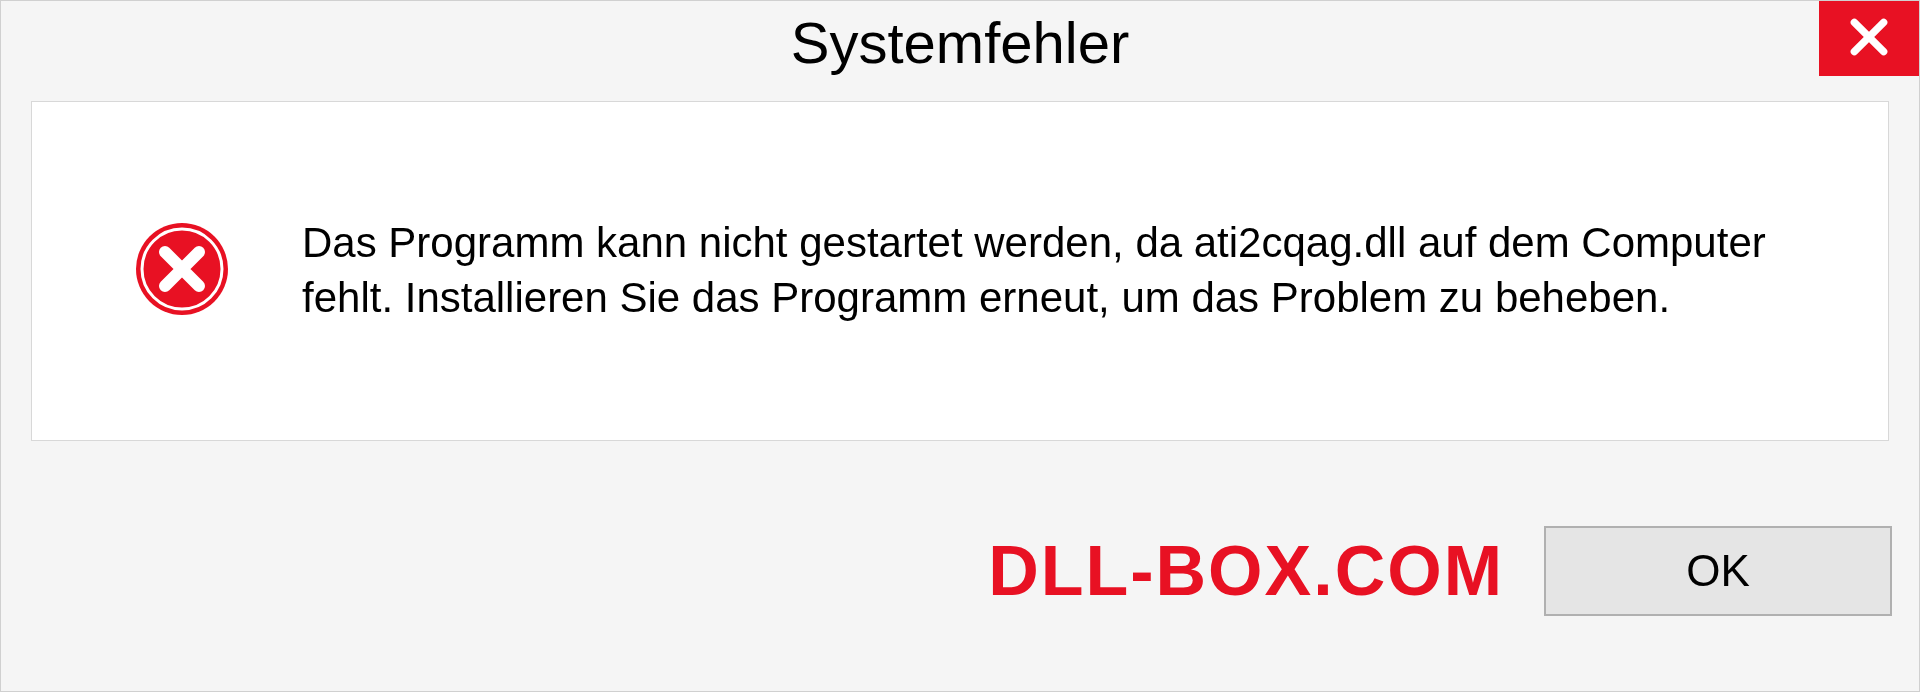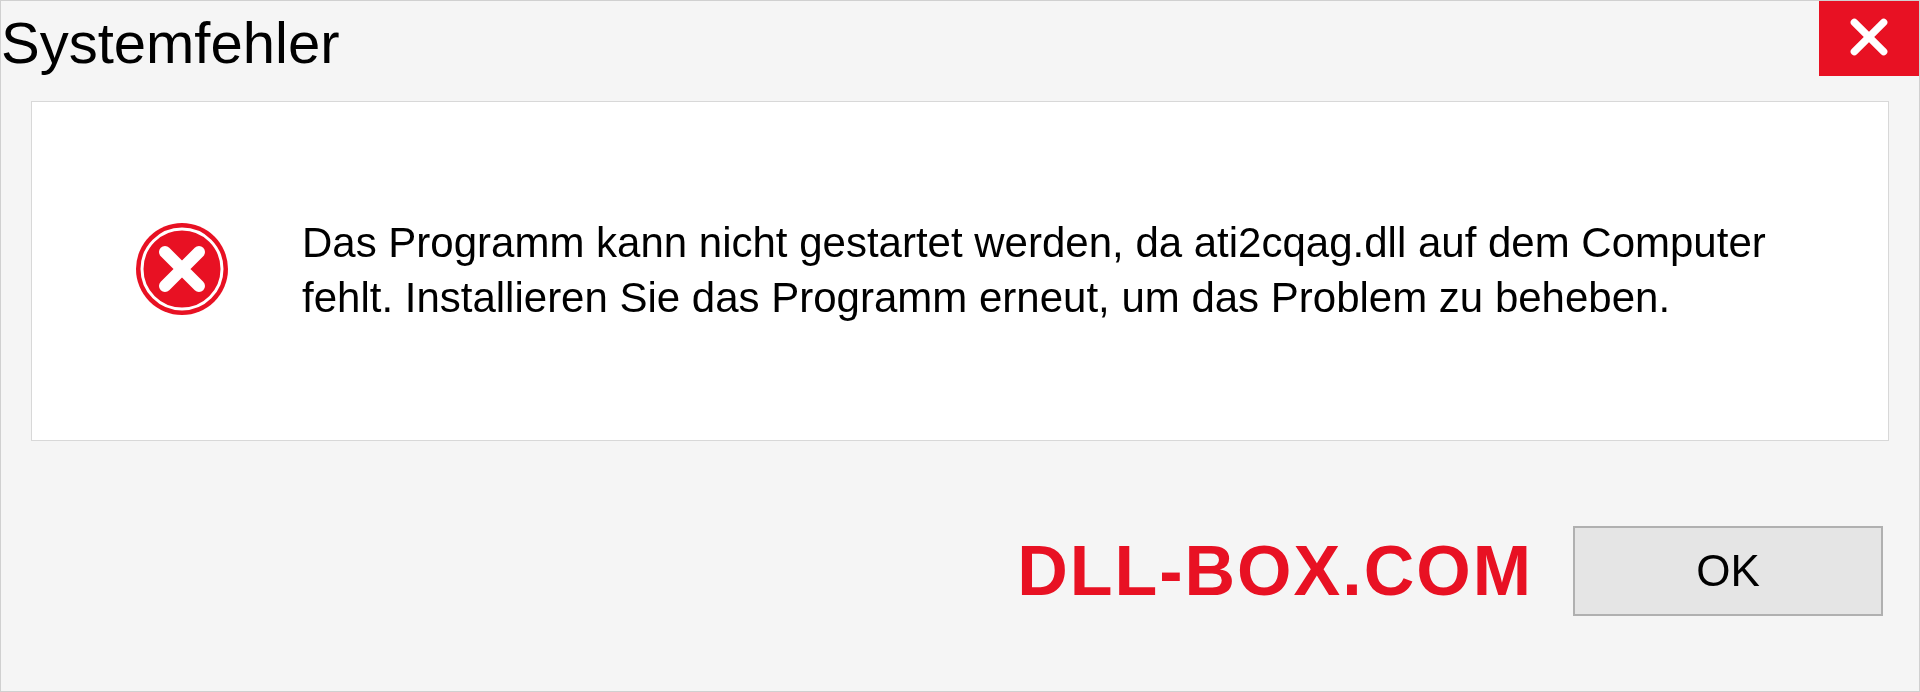--- a/index.html
+++ b/index.html
@@ -20,20 +20,21 @@
       height: 100%;
       background: #f5f5f5;
       border: 1px solid #d0d0d0;
       display: flex;
       flex-direction: column;
     }
     .titlebar {
       height: 90px;
       display: flex;
       align-items: flex-start;
+      justify-content: center;
       position: relative;
       padding-top: 8px;
     }
     .title {
       font-size: 58px;
       font-weight: 400;
       color: #000;
     }
     .close-btn {
       position: absolute;
@@ -73,32 +74,32 @@
       font-size: 42px;
       line-height: 1.3;
       color: #000;
       font-weight: 400;
     }
     .footer {
       flex: 1;
       display: flex;
       align-items: center;
       justify-content: flex-end;
-      padding: 0 36px 0 40px;
+      padding: 0 27px 0 40px;
       gap: 40px;
     }
     .watermark {
       font-size: 70px;
       font-weight: 800;
       color: #e81123;
       letter-spacing: 2px;
       font-family: Arial, sans-serif;
     }
     .ok-button {
-      width: 310px;
+      width: 348px;
       height: 90px;
       background: #e5e5e5;
       border: 2px solid #b0b0b0;
       font-size: 44px;
       color: #000;
       display: flex;
       align-items: center;
       justify-content: center;
       cursor: pointer;
       font-family: inherit;

